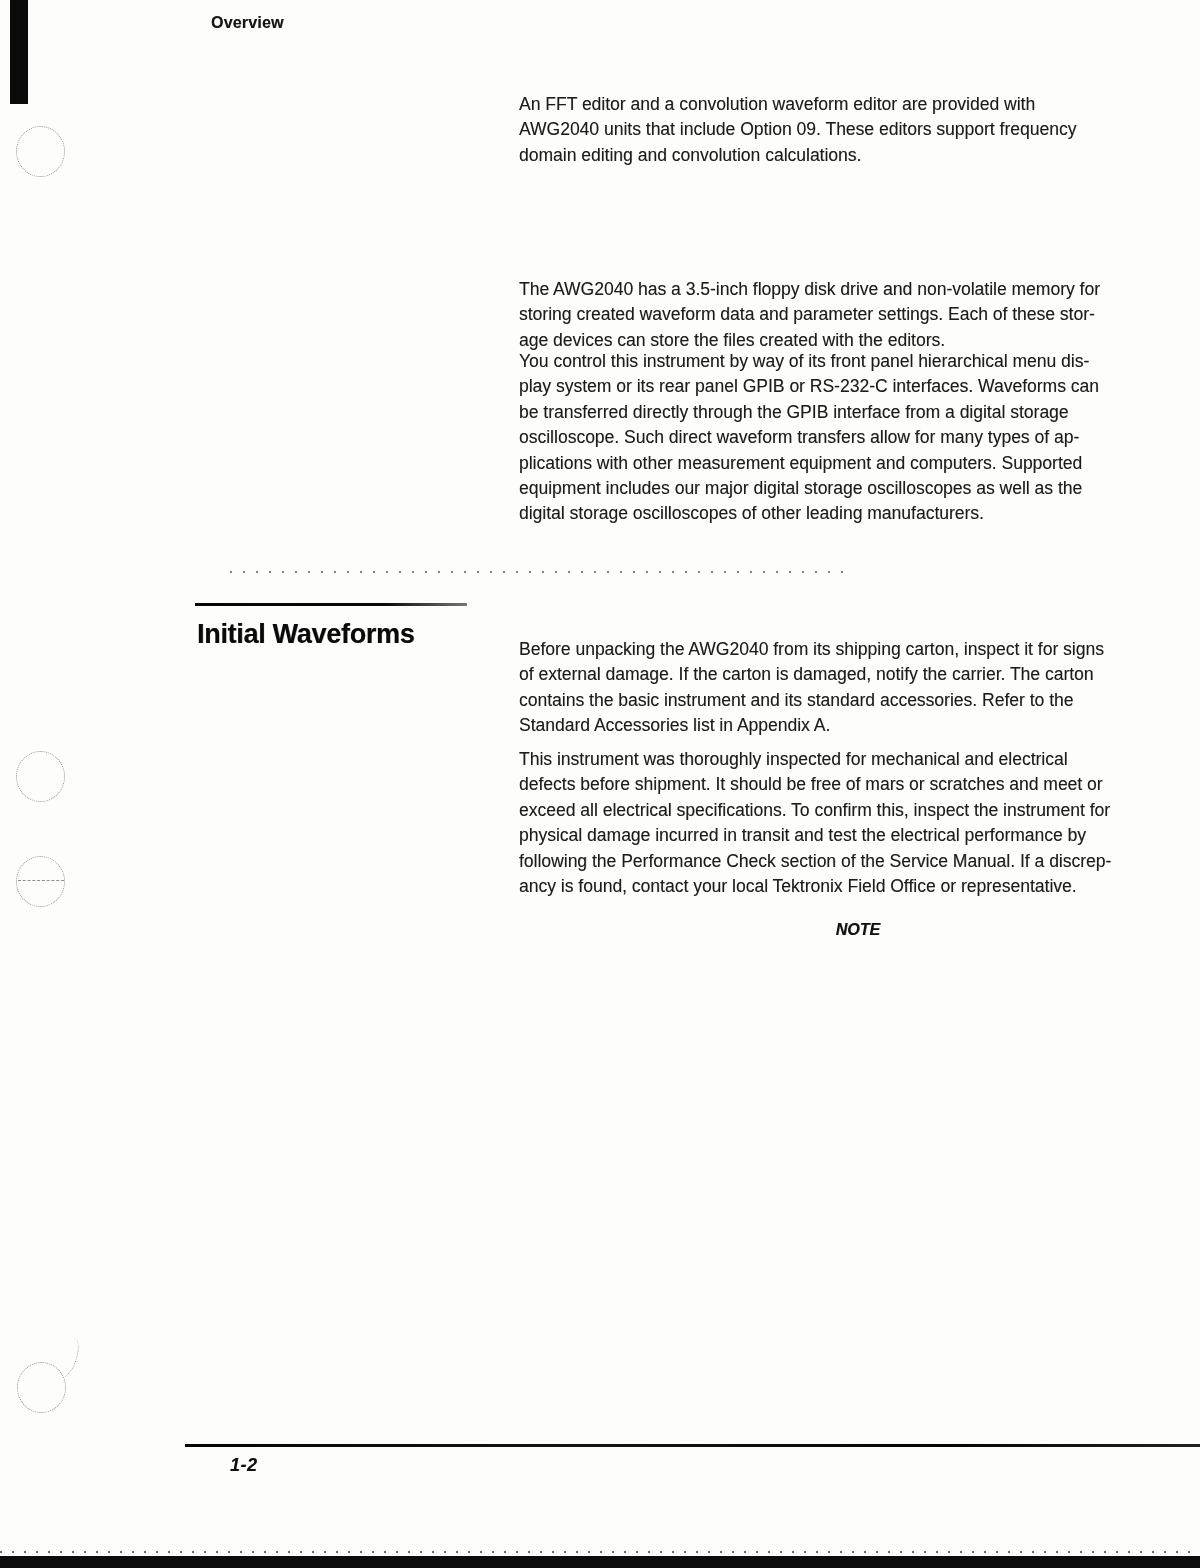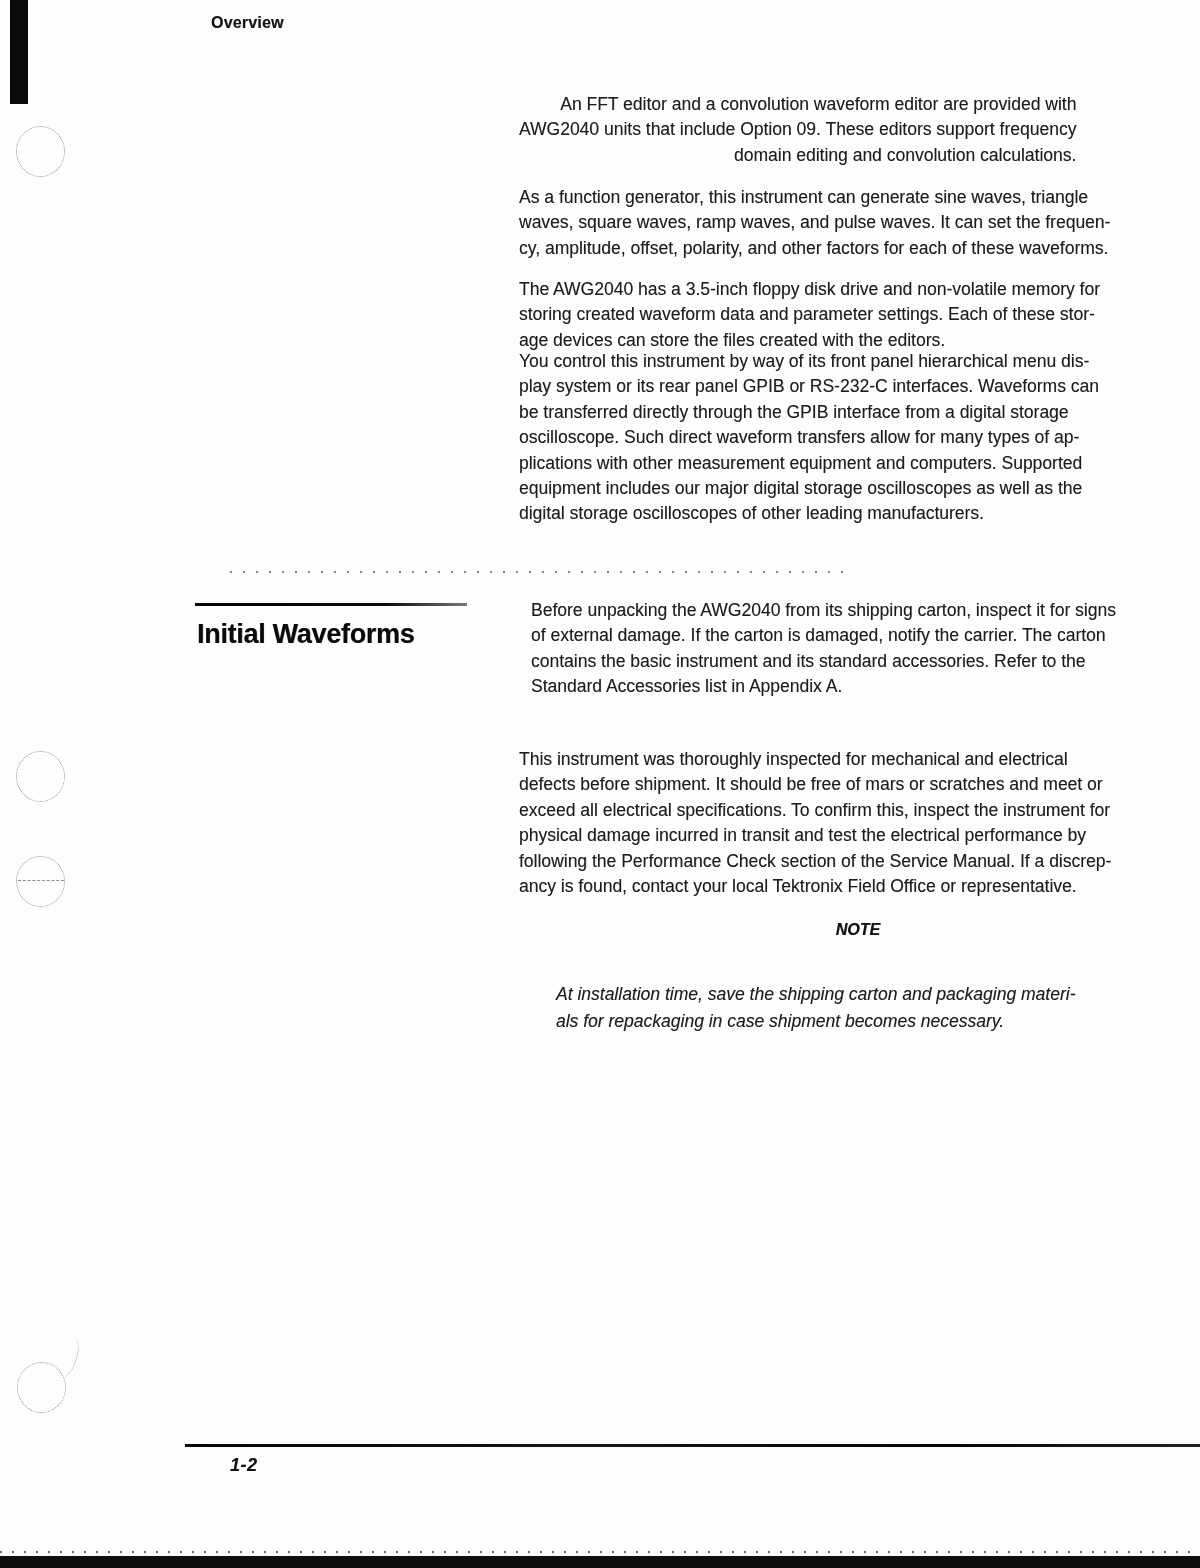--- a/index.html
+++ b/index.html
@@ -24,25 +24,25 @@
 
   
   .body-par {
     left: 519px;
     font-size: 17.5px;
     line-height: 25.4px;
     white-space: pre;
     color: #1c1c1c;
     text-shadow: 0.3px 0.3px 0 rgba(0,0,0,0.35);
   }
-  .p1 { top: 92px; text-align: right; }
+  .p1 { top: 92px; }
   .p2 { top: 185px; }
   .p3 { top: 277px; }
   .p4 { top: 349px; }
-  .p5 { top: 598px; margin-left: 12px; }
+  .p5 { top: 637px; }
   .p6 { top: 747px; }
 
   
   .dotted-line-mid {
     left: 230px; top: 571px; width: 616px; height: 2px;
     background: repeating-linear-gradient(to right,
       rgba(90,90,90,0.75) 0 2px, transparent 2px 13px);
   }
 
   
@@ -133,23 +133,20 @@
   <div class="abs punch-circle pc3"></div>
   <div class="abs pc3-line"></div>
   <div class="abs punch-circle pc4"></div>
   <div class="abs pc4-tail"></div>
 
   <div class="abs running-header">Overview</div>
 
   <div class="abs body-par p1">An FFT editor and a convolution waveform editor are provided with
 AWG2040 units that include Option 09. These editors support frequency
 domain editing and convolution calculations.</div>
-  <div class="abs body-par p2">As a function generator, this instrument can generate sine waves, triangle
-waves, square waves, ramp waves, and pulse waves. It can set the frequen-
-cy, amplitude, offset, polarity, and other factors for each of these waveforms.</div>
   <div class="abs body-par p3">The AWG2040 has a 3.5-inch floppy disk drive and non-volatile memory for
 storing created waveform data and parameter settings. Each of these stor-
 age devices can store the files created with the editors.</div>
   <div class="abs body-par p4">You control this instrument by way of its front panel hierarchical menu dis-
 play system or its rear panel GPIB or RS-232-C interfaces. Waveforms can
 be transferred directly through the GPIB interface from a digital storage
 oscilloscope. Such direct waveform transfers allow for many types of ap-
 plications with other measurement equipment and computers. Supported
 equipment includes our major digital storage oscilloscopes as well as the
 digital storage oscilloscopes of other leading manufacturers.</div>
@@ -163,21 +160,19 @@
 contains the basic instrument and its standard accessories. Refer to the
 Standard Accessories list in Appendix A.</div>
   <div class="abs body-par p6">This instrument was thoroughly inspected for mechanical and electrical
 defects before shipment. It should be free of mars or scratches and meet or
 exceed all electrical specifications. To confirm this, inspect the instrument for
 physical damage incurred in transit and test the electrical performance by
 following the Performance Check section of the Service Manual. If a discrep-
 ancy is found, contact your local Tektronix Field Office or representative.</div>
 
   <div class="abs note-label">NOTE</div>
-  <div class="abs note-text">At installation time, save the shipping carton and packaging materi-
-als for repackaging in case shipment becomes necessary.</div>
 
   <div class="abs footer-rule"></div>
   <div class="abs page-number">1-2</div>
   <div class="abs dotted-line-bottom"></div>
   <div class="abs edge-bar-bottom"></div>
 
 </div>
 
 </body></html>

